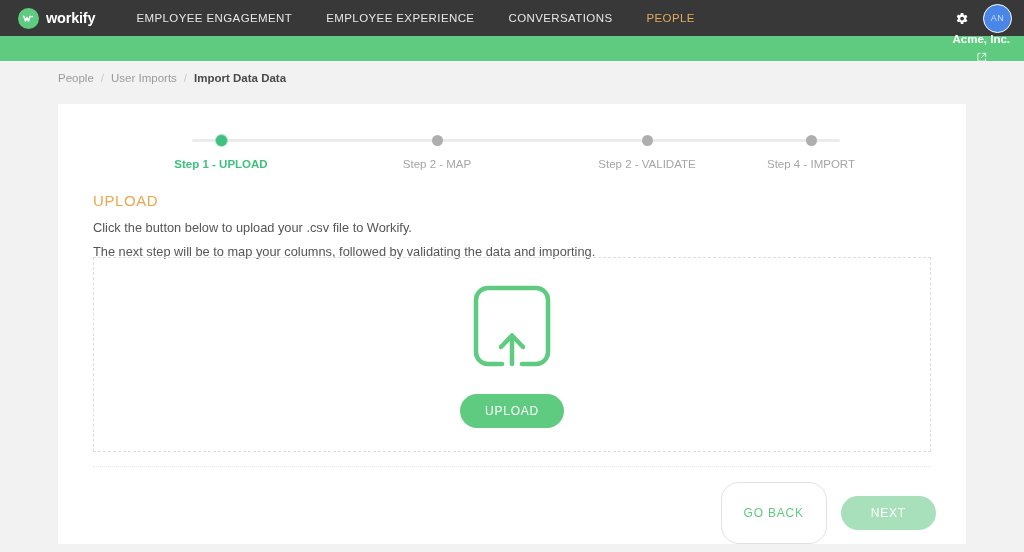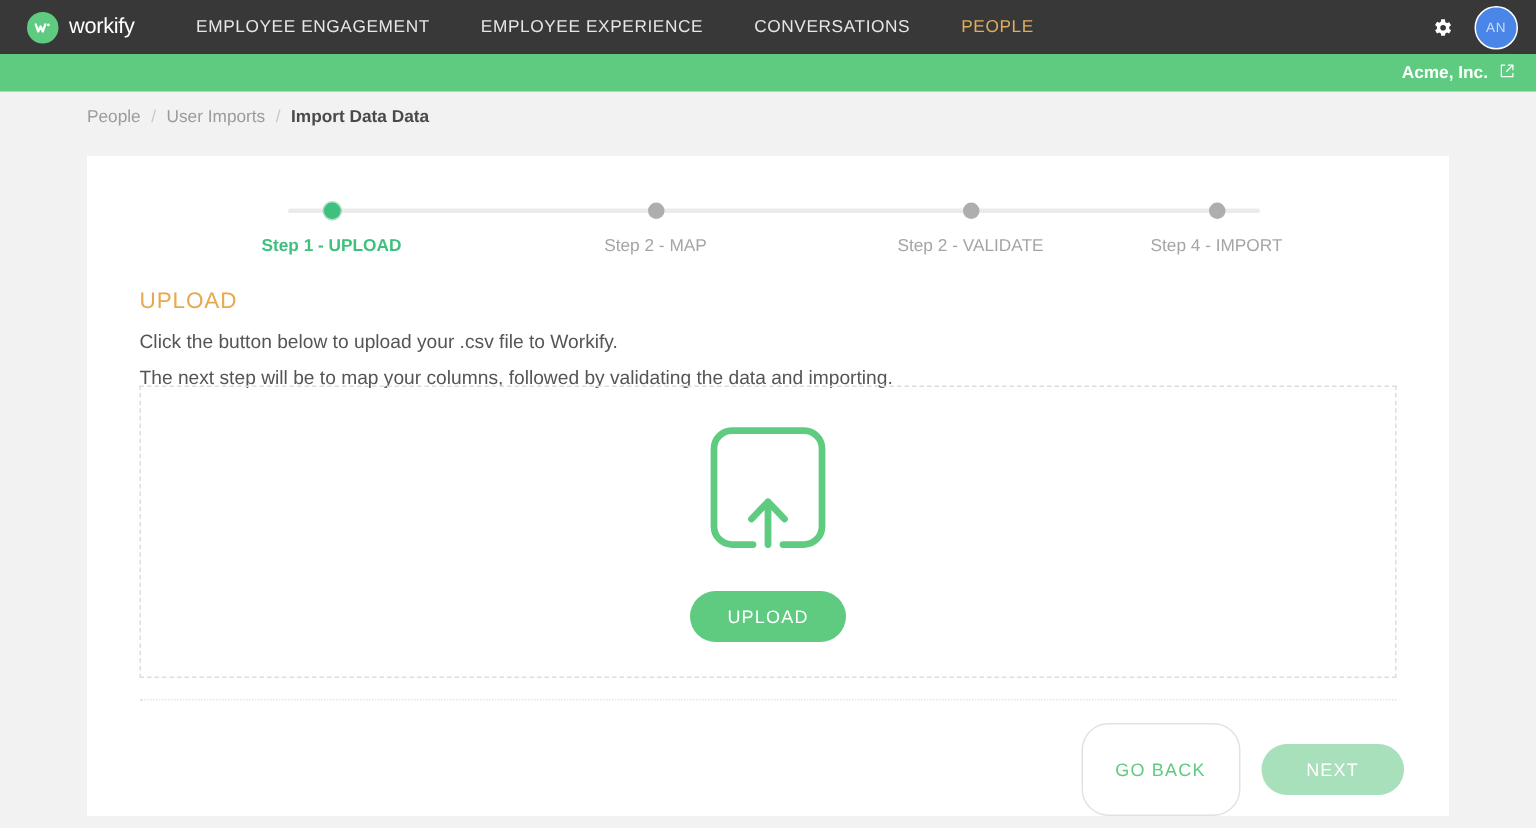--- a/index.html
+++ b/index.html
@@ -21,21 +21,21 @@
     display: flex; align-items: center; gap: 7px;
     margin-left: 18px; margin-right: 24px;
   }
   .brand-mark {
     width: 21px; height: 21px; border-radius: 50%;
     background: #5ecb80;
     display: flex; align-items: center; justify-content: center;
   }
   .brand-mark svg { display: block; }
   .brand-text {
-    color: #ffffff; font-size: 14.5px; font-weight: normal; letter-spacing: -0.2px;
+    color: #ffffff; font-size: 14.5px; font-weight: bold; letter-spacing: -0.2px;
   }
   .nav { display: flex; align-items: center; }
   .nav-item {
     color: #e6e6e6; font-size: 11.5px; letter-spacing: 0.4px;
     padding: 0 17px; cursor: pointer; white-space: nowrap;
   }
   .nav-item.active { color: #e0ad5e; }
   .topbar-right {
     position: absolute; right: 12px; top: 0; height: 36px;
     display: flex; align-items: center; gap: 14px;
@@ -51,21 +51,21 @@
 
   
   .orgbar {
     position: absolute; left: 0; top: 36px; width: 1024px; height: 25px;
     background: #5ecb80;
     display: flex; align-items: center; justify-content: flex-end;
   }
   .org-link {
     display: flex; align-items: center; gap: 7px;
     color: #ffffff; font-size: 11.5px; font-weight: bold;
-    margin-right: 14px; cursor: pointer;
+    margin-right: 14px; cursor: pointer; flex-direction: column;
   }
 
   
   .breadcrumb {
     position: absolute; left: 58px; top: 72px;
     display: flex; align-items: center; gap: 7px;
     font-size: 11.5px;
   }
   .crumb { color: #9b9b9b; cursor: pointer; }
   .crumb.current { color: #4a4a4a; font-weight: bold; cursor: default; }

